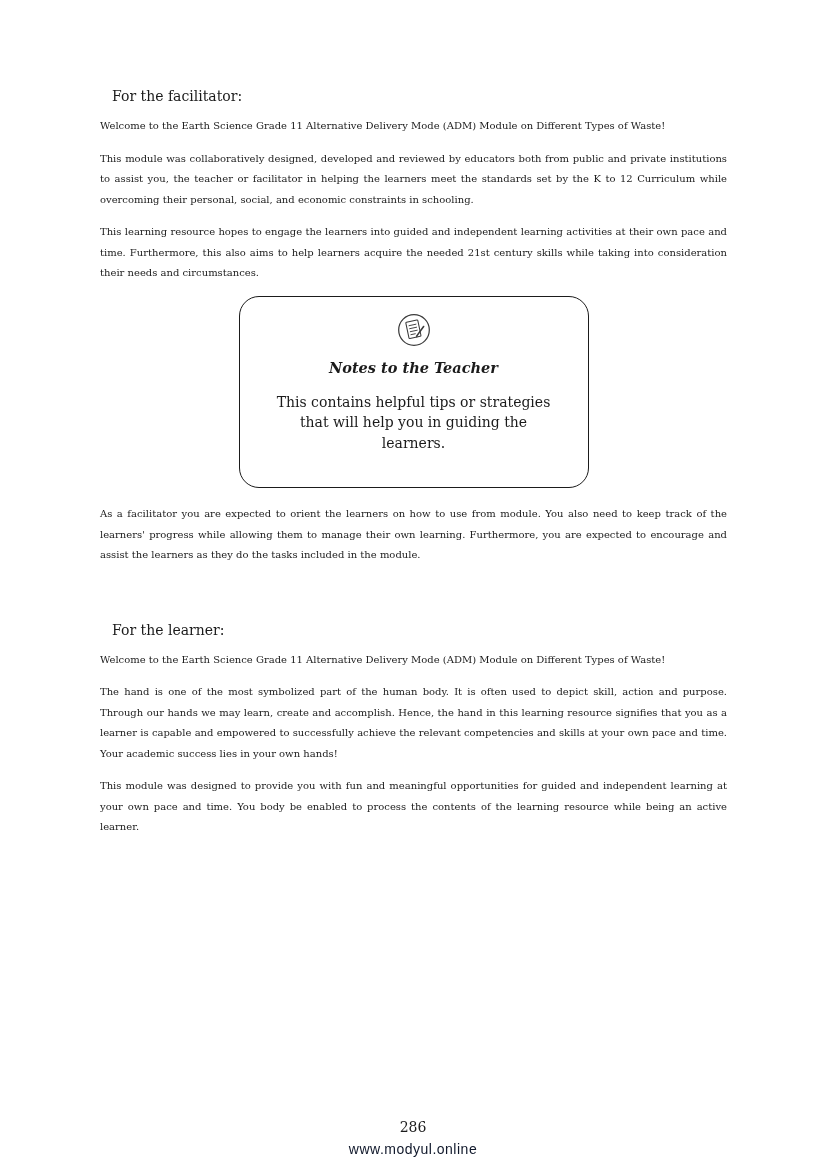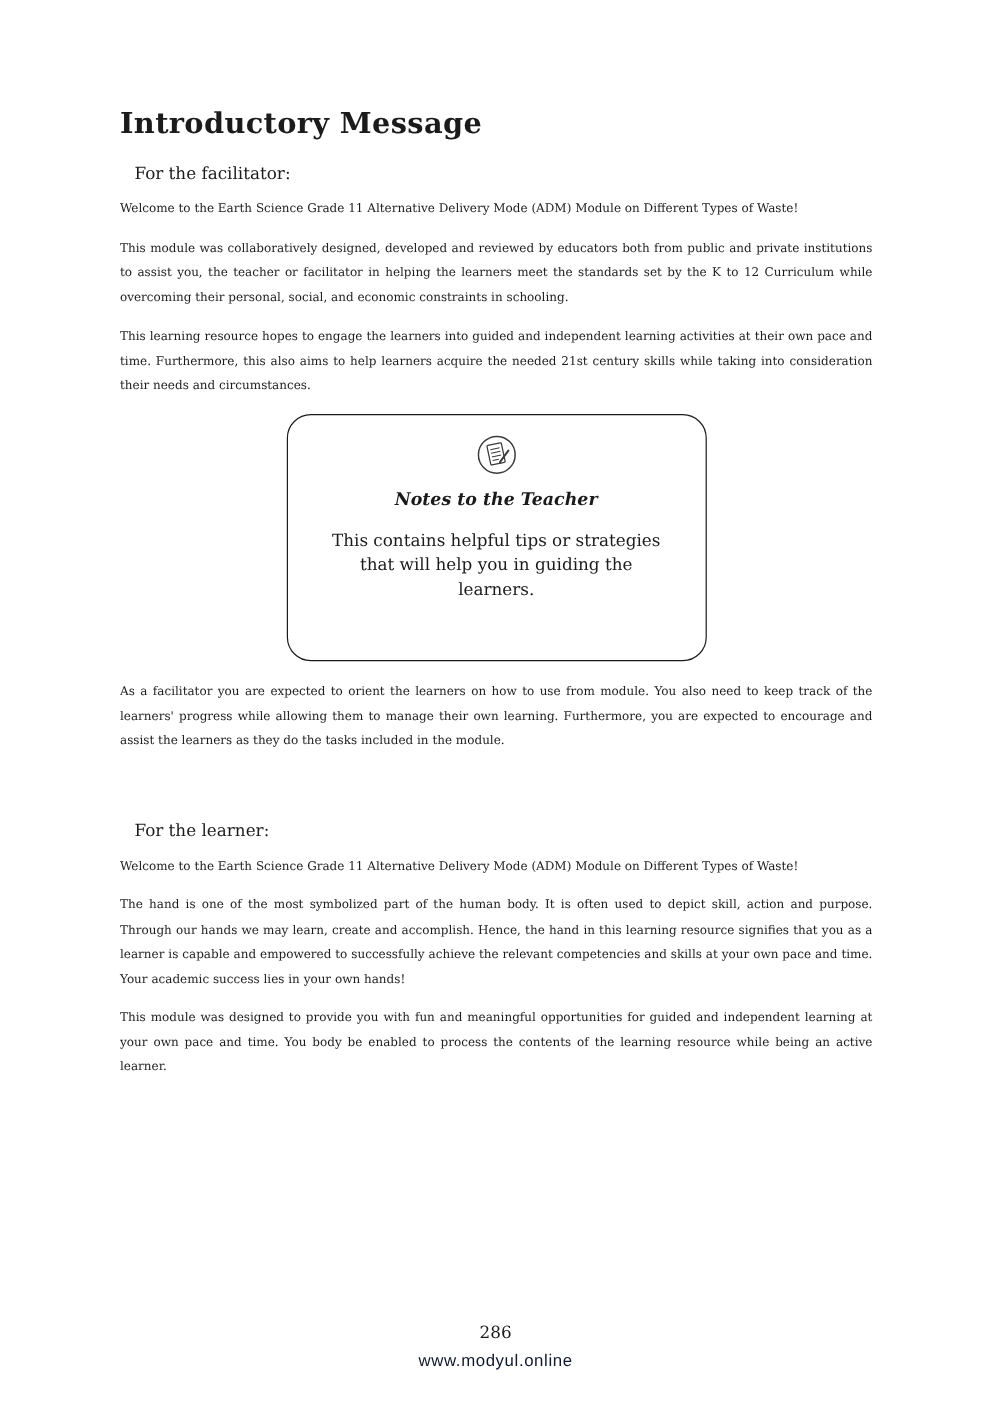--- a/index.html
+++ b/index.html
@@ -34,21 +34,21 @@
     line-height: 20.5px;
     text-align: justify;
     margin: 0 0 12px 0;
   }
   .note-box {
     width: 350px;
     margin: 4px auto 16px auto;
     border: 1.6px solid #1b1b1b;
     border-radius: 20px;
     box-sizing: border-box;
-    padding: 12px 16px 32px 16px;
+    padding: 12px 16px 18px 16px;
     text-align: center;
   }
   .note-icon-wrap {
     display: inline-block;
     width: 42px;
     height: 42px;
     margin-bottom: 6px;
   }
   .note-heading {
     font-size: 14.5px;
@@ -61,42 +61,41 @@
     line-height: 20.5px;
     text-align: center;
     margin: 16px;
   }
   .section-gap {
     height: 44px;
   }
   .footer {
     position: absolute;
     left: 0;
-    bottom: 28px;
+    bottom: 12px;
     width: 100%;
     text-align: center;
   }
   .page-number {
     font-size: 14px;
     color: #1b1b1b;
     margin-bottom: 6px;
   }
   .watermark {
     font-size: 14px;
     font-family: "Liberation Sans", sans-serif;
     color: #0f172a;
     letter-spacing: 0.5px;
   }
 </style>
 </head>
 <body>
 
 <div class="page">
 
-  <h1 class="doc-title">Introductory Message</h1>
 
   <p class="salutation">For the facilitator:</p>
 
   <p class="para">Welcome to the Earth Science Grade 11 Alternative Delivery Mode (ADM) Module on Different Types of Waste!</p>
 
   <p class="para">This module was collaboratively designed, developed and reviewed by educators both from public and private institutions to assist you, the teacher or facilitator in helping the learners meet the standards set by the K to 12 Curriculum while overcoming their personal, social, and economic constraints in schooling.</p>
 
   <p class="para">This learning resource hopes to engage the learners into guided and independent learning activities at their own pace and time. Furthermore, this also aims to help learners acquire the needed 21st century skills while taking into consideration their needs and circumstances.</p>
 
 

